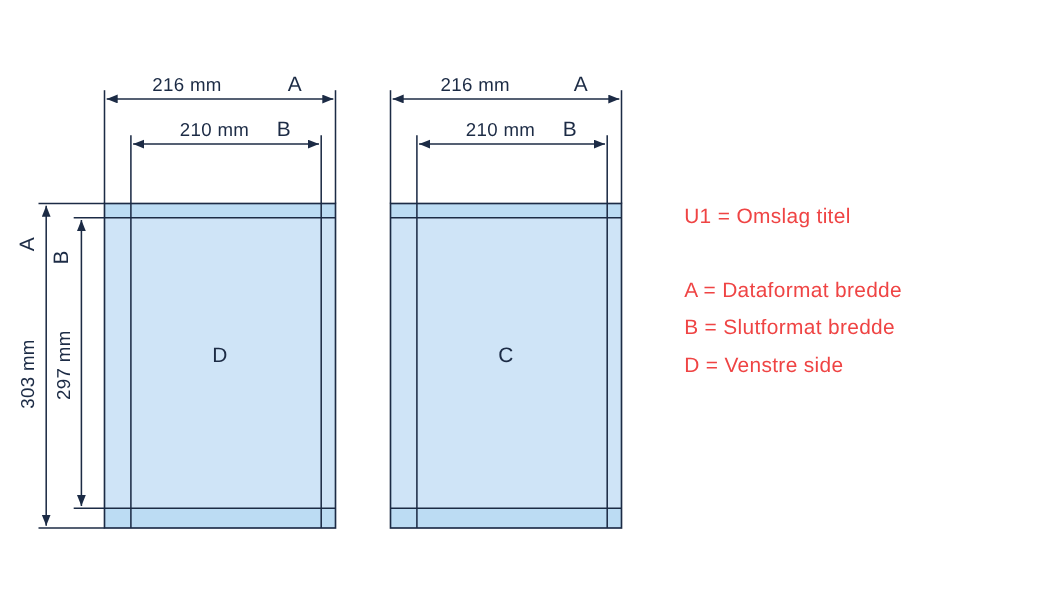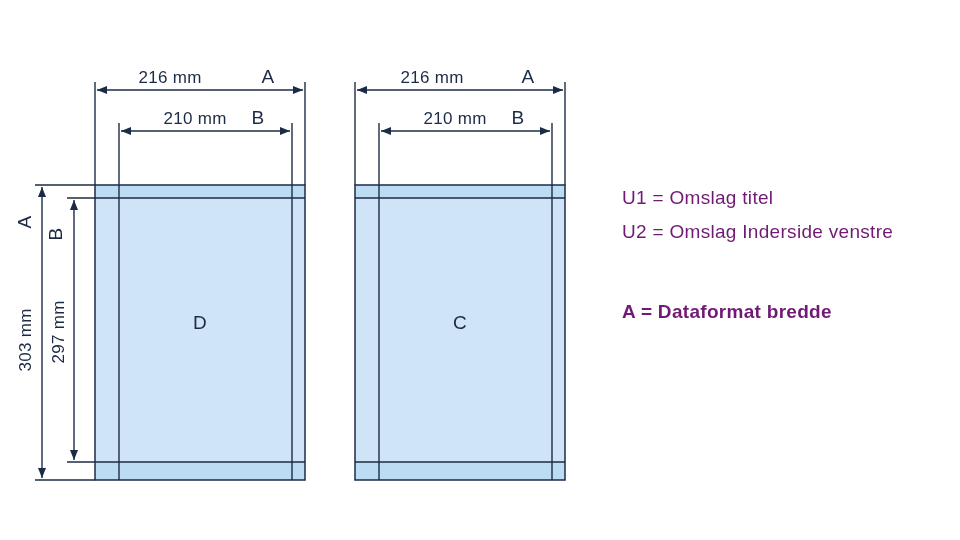--- a/index.html
+++ b/index.html
@@ -31,26 +31,26 @@
   }
   .dim-text   { font-size: 17px; }
   .ref-text   { font-size: 19px; }
   .sheet-label{ font-size: 19px; }
 
   
   .legend {
     position: absolute;
     left: 622px;
     top: 181px;
-    color: #701a75;
+    color: #ef4444;
     font-size: 19px;
     letter-spacing: 0.3px;
   }
   .legend-row { height: 34px; line-height: 34px; white-space: nowrap; }
-  .legend-group + .legend-group { margin-top: 46px; font-weight: bold; }
+  .legend-group + .legend-group { margin-top: 33px; }
 </style>
 </head>
 <body>
 
 <div class="canvas">
 
   <svg width="960" height="540" viewBox="0 0 960 540">
     <defs>
       <marker id="arr" markerUnits="userSpaceOnUse" markerWidth="12" markerHeight="10" refX="10" refY="4" orient="auto-start-reverse">
         <path d="M0,0 L10,4 L0,8 Z" fill="#1c2b45"></path>
@@ -119,20 +119,21 @@
     <g>
       <line class="ln" x1="74" y1="200" x2="74" y2="460" marker-start="url(#arr)" marker-end="url(#arr)"></line>
       <text class="dim-text" x="64" y="332" text-anchor="middle" transform="rotate(-90 64 332)">297 mm</text>
       <text class="ref-text" x="62" y="234" text-anchor="middle" transform="rotate(-90 62 234)">B</text>
     </g>
   </svg>
 
   <div class="legend">
     <div class="legend-group">
       <div class="legend-row">U1 = Omslag titel</div>
-      <div class="legend-row">U2 = Omslag Inderside venstre</div>
     </div>
     <div class="legend-group">
       <div class="legend-row">A = Dataformat bredde</div>
+      <div class="legend-row">B = Slutformat bredde</div>
+      <div class="legend-row">D = Venstre side</div>
     </div>
   </div>
 
 </div>
 
 </body></html>

